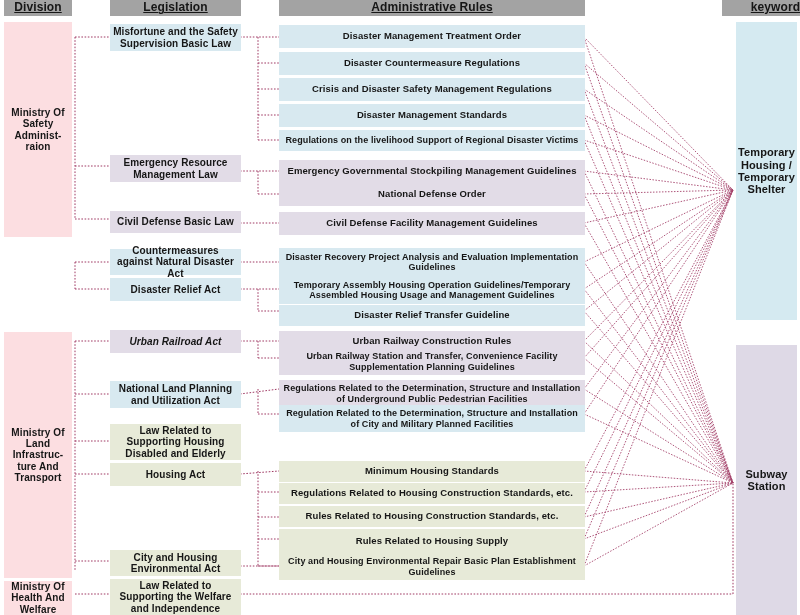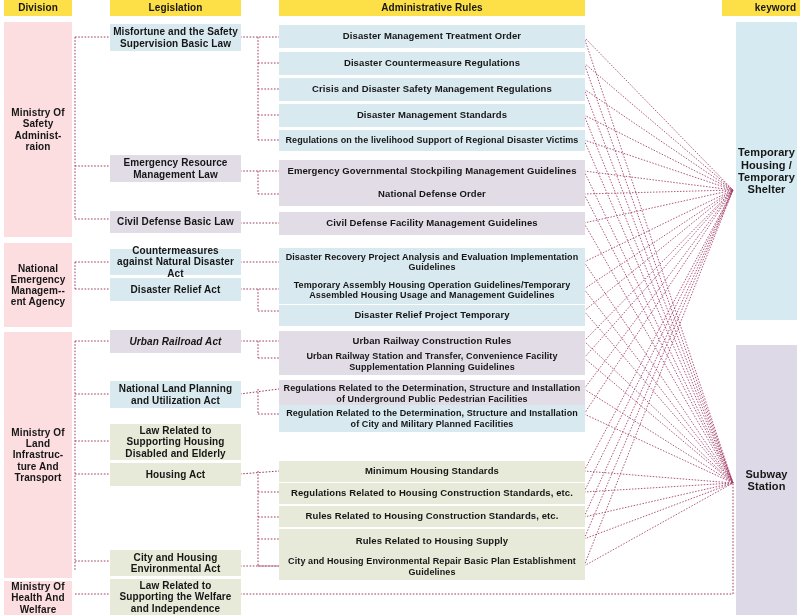--- a/index.html
+++ b/index.html
@@ -29,23 +29,24 @@
     justify-content:center;
     text-align:center;
     color:#161616;
     font-weight:bold;
     line-height:1.12;
     padding:1px 3px;
     z-index:2;
     letter-spacing:0.1px;
   }
   .hdr{
-    background:#fde047;
-    font-size:10px;
+    background:#a3a3a3;
+    font-size:12px;
     height:16px;
+    text-decoration:underline;
   }
   .division{
     background:#fcdee1;
     font-size:10px;
   }
   .keyword{
     font-size:11px;
   }
   .blue{background:#d8e9f0;}
   .purple{background:#e2dce7;}
@@ -165,21 +166,20 @@
       <path d="M584 566 L733 483"></path>
     </g>
   </svg>
 
   <div class="box hdr" style="left:4px;top:0;width:68px;">Division</div>
   <div class="box hdr" style="left:110px;top:0;width:131px;">Legislation</div>
   <div class="box hdr" style="left:279px;top:0;width:306px;">Administrative Rules</div>
   <div class="box hdr" style="left:722px;top:0;width:90px;padding-left:20px;">keyword</div>
 
   <div class="box division" style="left:4px;top:22px;width:68px;height:215px;">Ministry Of Safety Administ-raion</div>
-  <div class="box division" style="left:4px;top:243px;width:68px;height:84px;">National Emergency Managem--ent Agency</div>
   <div class="box division" style="left:4px;top:332px;width:68px;height:246px;">Ministry Of Land Infrastruc-ture And Transport</div>
   <div class="box division" style="left:4px;top:581px;width:68px;height:34px;">Ministry Of Health And Welfare</div>
 
   <div class="box leg blue" style="left:110px;top:24px;width:131px;height:27px;">Misfortune and the Safety Supervision Basic Law</div>
   <div class="box leg purple" style="left:110px;top:155px;width:131px;height:27px;">Emergency Resource Management Law</div>
   <div class="box leg purple" style="left:110px;top:211px;width:131px;height:22px;">Civil Defense Basic Law</div>
 
   <div class="box leg blue" style="left:110px;top:249px;width:131px;height:26px;">Countermeasures against Natural Disaster Act</div>
   <div class="box leg blue" style="left:110px;top:278px;width:131px;height:23px;">Disaster Relief Act</div>
 
@@ -195,21 +195,21 @@
   <div class="box rule big blue" style="left:279px;top:78px;width:306px;height:23px;">Crisis and Disaster Safety Management Regulations</div>
   <div class="box rule big blue" style="left:279px;top:104px;width:306px;height:23px;">Disaster Management Standards</div>
   <div class="box rule blue" style="left:279px;top:130px;width:306px;height:21px;">Regulations on the livelihood Support of Regional Disaster Victims</div>
 
   <div class="box rule big purple" style="left:279px;top:160px;width:306px;height:23px;">Emergency Governmental Stockpiling Management Guidelines</div>
   <div class="box rule big purple" style="left:279px;top:183px;width:306px;height:23px;">National Defense Order</div>
   <div class="box rule big purple" style="left:279px;top:212px;width:306px;height:23px;">Civil Defense Facility Management Guidelines</div>
 
   <div class="box rule blue" style="left:279px;top:248px;width:306px;height:28px;">Disaster Recovery Project Analysis and Evaluation Implementation Guidelines</div>
   <div class="box rule blue" style="left:279px;top:276px;width:306px;height:28px;">Temporary Assembly Housing Operation Guidelines/Temporary Assembled Housing Usage and Management Guidelines</div>
-  <div class="box rule big blue" style="left:279px;top:305px;width:306px;height:21px;">Disaster Relief Project Temporary</div>
+  <div class="box rule big blue" style="left:279px;top:305px;width:306px;height:21px;">Disaster Relief Transfer Guideline</div>
 
   <div class="box rule big purple" style="left:279px;top:331px;width:306px;height:21px;">Urban Railway Construction Rules</div>
   <div class="box rule purple" style="left:279px;top:348px;width:306px;height:27px;">Urban Railway Station and Transfer, Convenience Facility Supplementation Planning Guidelines</div>
 
   <div class="box rule purple" style="left:279px;top:380px;width:306px;height:27px;">Regulations Related to the Determination, Structure and Installation of Underground Public Pedestrian Facilities</div>
   <div class="box rule blue" style="left:279px;top:405px;width:306px;height:27px;">Regulation Related to the Determination, Structure and Installation of City and Military Planned Facilities</div>
 
   <div class="box rule big green" style="left:279px;top:461px;width:306px;height:21px;">Minimum Housing Standards</div>
   <div class="box rule big green" style="left:279px;top:483px;width:306px;height:21px;">Regulations Related to Housing Construction Standards, etc.</div>
   <div class="box rule big green" style="left:279px;top:506px;width:306px;height:21px;">Rules Related to Housing Construction Standards, etc.</div>

